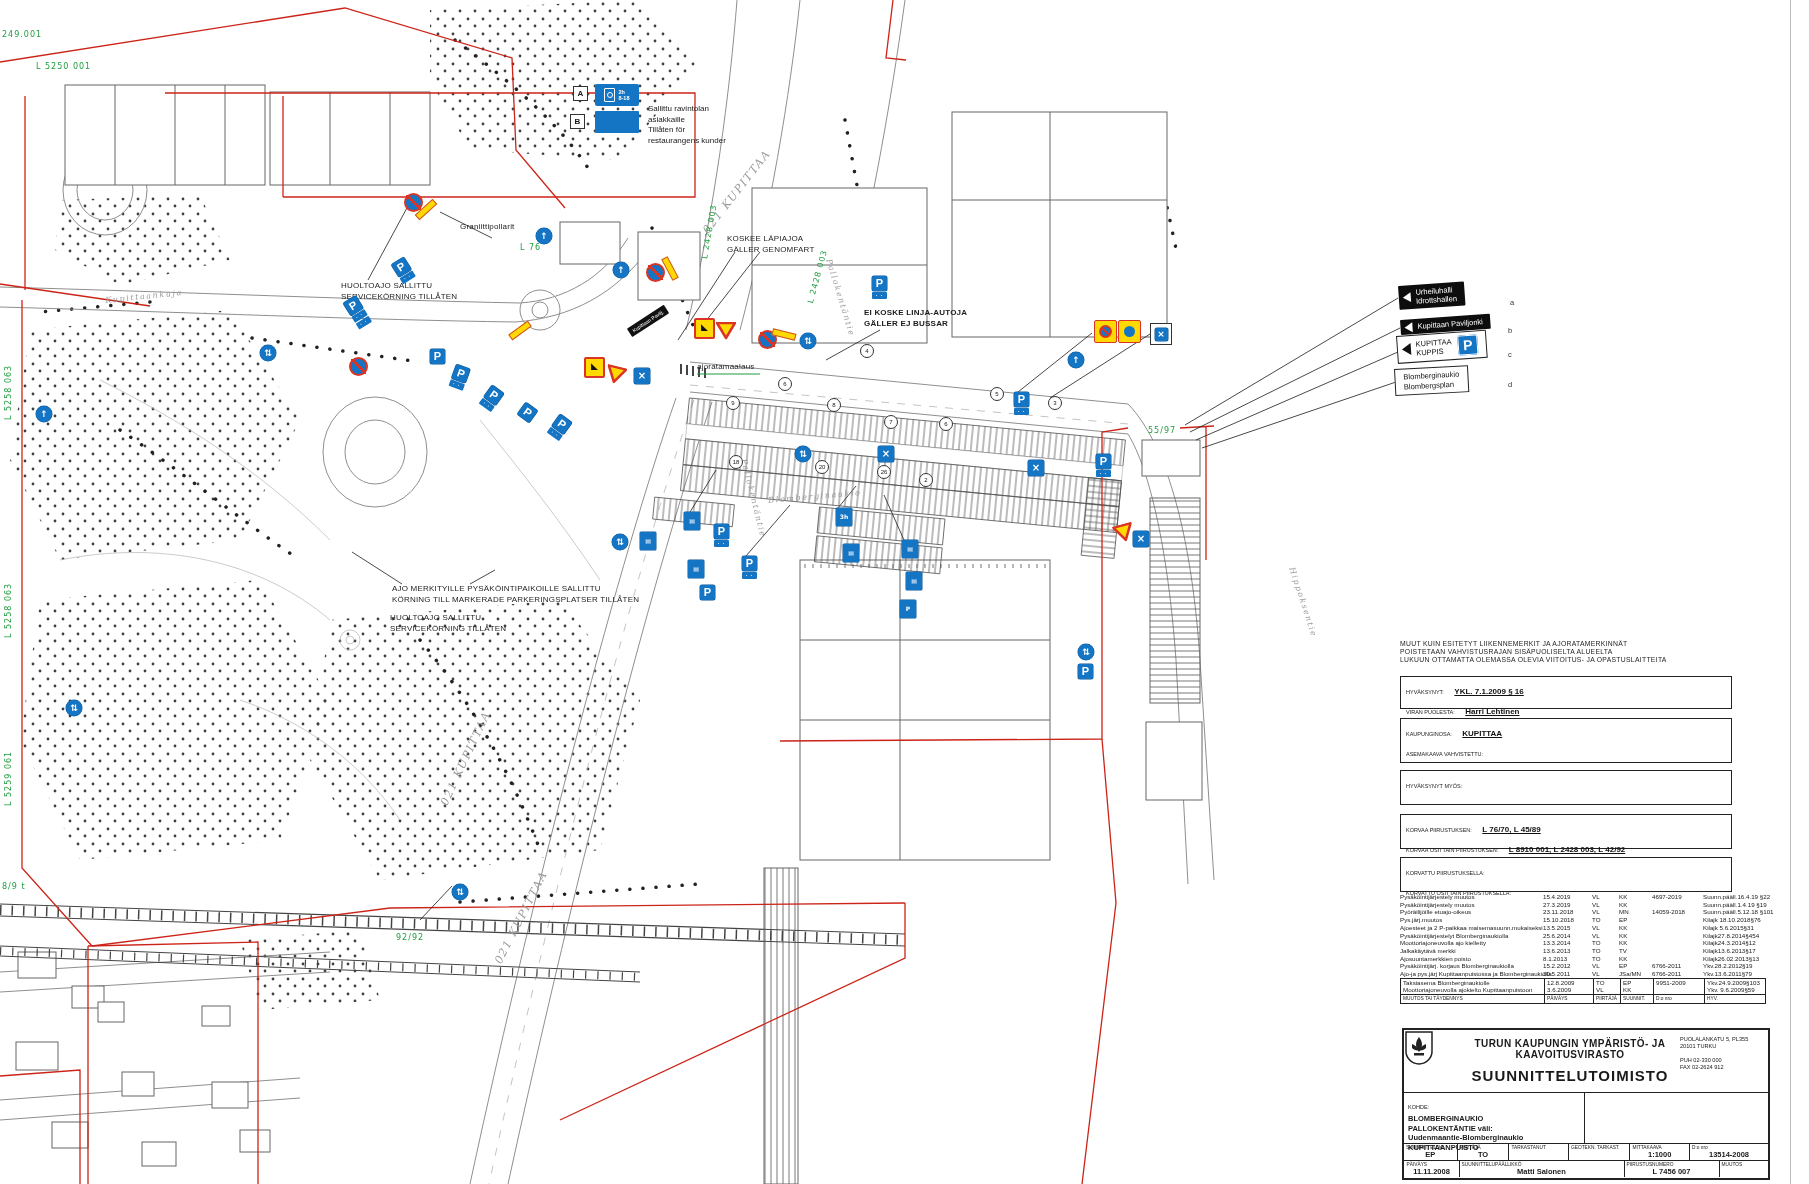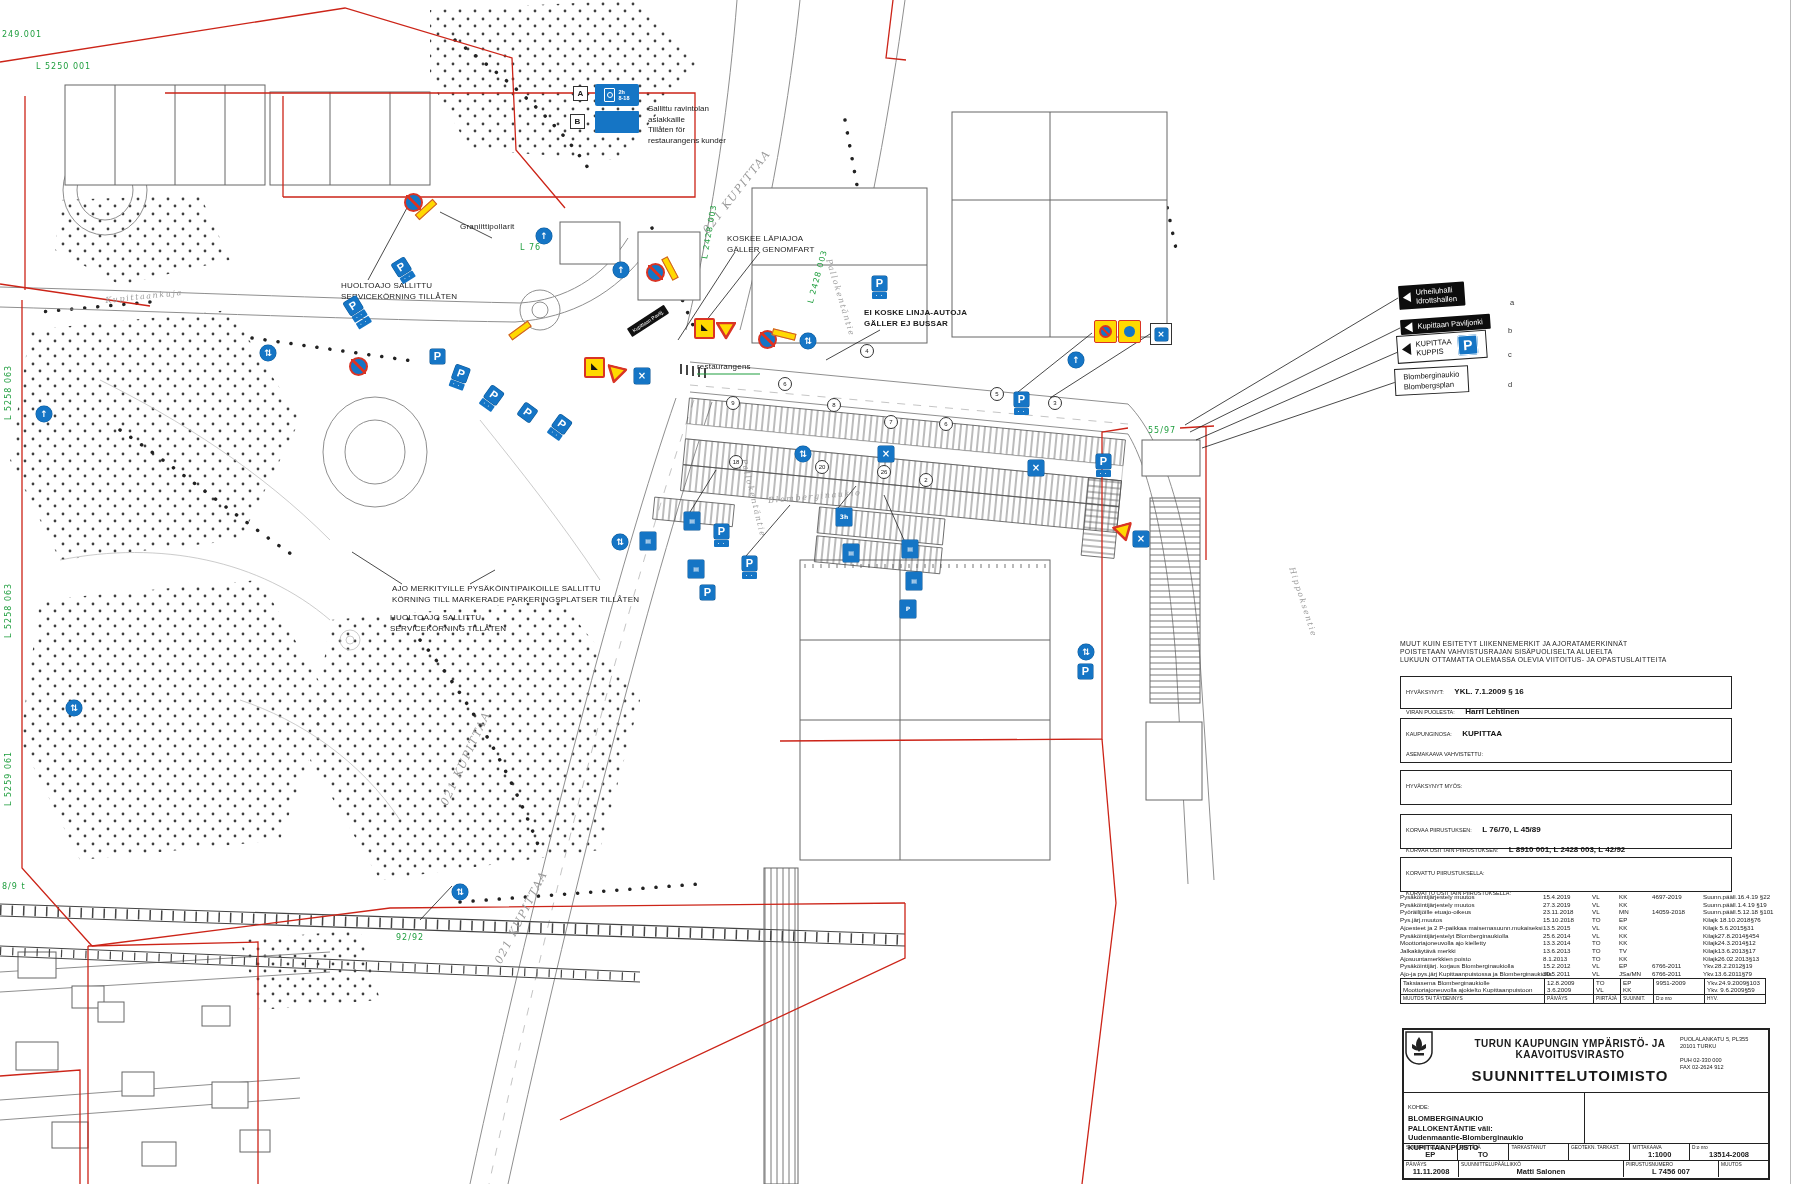--- a/index.html
+++ b/index.html
@@ -63,21 +63,21 @@
   .dsArr:before{content:"";position:absolute;left:4px;top:50%;transform:translateY(-50%);
       border-top:6px solid transparent;border-bottom:6px solid transparent;border-right:9px solid #111;}
   .dsP{width:20px;height:20px;background:#1575c5;margin-left:6px;border-radius:2px;color:#fff;
       font:bold 14px/20px "Liberation Sans",sans-serif;text-align:center;box-shadow:0 0 0 1px #fff inset;}
   .dsLetter{position:absolute;font:7.5px "Liberation Sans",sans-serif;color:#333;}
   
   .notes{position:absolute;left:1400px;top:640px;width:330px;font:6.8px/7.8px "Liberation Sans",sans-serif;
       letter-spacing:.3px;color:#222;}
   .pbox{position:absolute;left:1400px;width:320px;border:1.5px solid #222;background:#fff;padding:3px 5px 2px;}
   .blab{font:5.5px "Liberation Sans",sans-serif;color:#222;margin-right:6px;}
-  .bval{font:bold 8px "Liberation Sans",sans-serif;color:#111;}
+  .bval{font:bold 8px "Liberation Sans",sans-serif;color:#111;text-decoration:underline;}
   .brow{margin-bottom:2px;white-space:nowrap;}
   
   #revtable{position:absolute;left:1400px;top:893px;width:366px;font:6.2px/7.7px "Liberation Sans",sans-serif;}
   .rrow{display:grid;grid-template-columns:142px 48px 26px 32px 50px 67px;column-gap:1px;}
   .rrow div{overflow:visible;white-space:nowrap;}
   .rlow{border:1px solid #222;}
   .rlow .rrow div{border-left:1px solid #222;padding-left:2px;}
   .rlow .rrow div:first-child{border-left:none;}
   .rfoot{border-top:1px solid #222;font-size:4.8px;}
   
@@ -256,21 +256,21 @@
       <path d="M1185,425 L1398,298 M1190,432 L1400,328 M1196,440 L1398,352 M1202,448 L1396,382"></path>
       <path d="M697,374 L760,374" stroke="#1f9e3e" stroke-width="1.2"></path>
     </g>
   </svg>
 
   <div id="overlay">
       <div class="ann" style="left: 341px; top: 281px;">HUOLTOAJO SALLITTU<br>SERVICEKÖRNING TILLÅTEN</div>
       <div class="ann" style="left: 460px; top: 222px;">Graniittipollarit</div>
       <div class="ann" style="left: 727px; top: 234px;">KOSKEE LÄPIAJOA<br>GÄLLER GENOMFART</div>
       <div class="ann" style="left: 864px; top: 308px; font-weight: bold;">EI KOSKE LINJA-AUTOJA<br>GÄLLER EJ BUSSAR</div>
-      <div class="ann" style="left: 697px; top: 362px;">restaurangens</div>
+      <div class="ann" style="left: 697px; top: 362px;">ajoratamaalaus</div>
       <div class="ann" style="left: 392px; top: 584px;">AJO MERKITYILLE PYSÄKÖINTIPAIKOILLE SALLITTU<br>KÖRNING TILL MARKERADE PARKERINGSPLATSER TILLÅTEN</div>
       <div class="ann" style="left: 390px; top: 613px;">HUOLTOAJO SALLITTU<br>SERVICEKÖRNING TILLÅTEN</div>
       <div class="street" style="left: 105px; top: 296px; font-size: 8px; transform: rotate(-6deg);">Kupittaankuja</div>
       <div class="street" style="left: 700px; top: 228px; font-size: 11px; transform: rotate(-52deg);">021 KUPITTAA</div>
       <div class="street" style="left: 438px; top: 802px; font-size: 11px; transform: rotate(-65deg);">021 KUPITTAA</div>
       <div class="street" style="left: 492px; top: 960px; font-size: 11px; transform: rotate(-63deg);">021 KUPITTAA</div>
       <div class="street" style="left: 833px; top: 258px; font-size: 8px; transform: rotate(73deg);">Pallokentäntie</div>
       <div class="street" style="left: 748px; top: 458px; font-size: 8px; transform: rotate(76deg);">Pallokentäntie</div>
       <div class="street" style="left: 768px; top: 496px; font-size: 8px; transform: rotate(-5deg);">Blomberginaukio</div>
       <div class="street" style="left: 1296px; top: 566px; font-size: 8px; transform: rotate(72deg);">Hippoksentie</div>
@@ -725,21 +725,21 @@
         </div>
         <div class="c" style="width: 56px;">
           <span class="tc-l">MITTAKAAVA</span>
           <span class="tc-v">1:1000</span>
         </div>
         <div class="c" style="width: 76px;">
           <span class="tc-l">D:o nro</span>
           <span class="tc-v">13514-2008</span>
         </div>
       </div>
-    <div class="tbcells" id="tbcells2" style="border-bottom:none;">
+    <div class="tbcells" id="tbcells2" style="border-bottom:none;justify-content:center;">
         <div class="c" style="width: 50px;">
           <span class="tc-l">PÄIVÄYS</span>
           <span class="tc-v">11.11.2008</span>
         </div>
         <div class="c" style="width: 160px;">
           <span class="tc-l">SUUNNITTELUPÄÄLLIKKÖ</span>
           <span class="tc-v">Matti Salonen</span>
         </div>
         <div class="c" style="width: 90px;">
           <span class="tc-l">PIIRUSTUSNUMERO</span>

